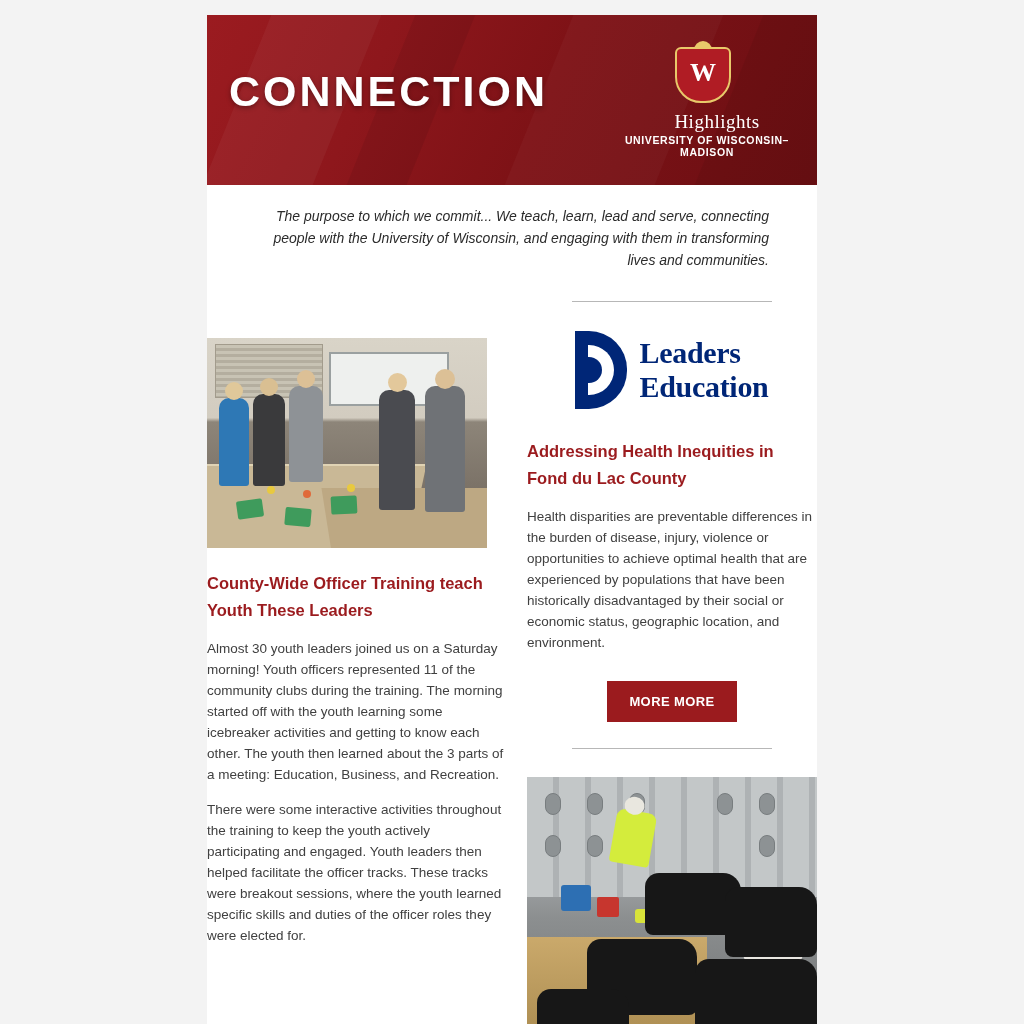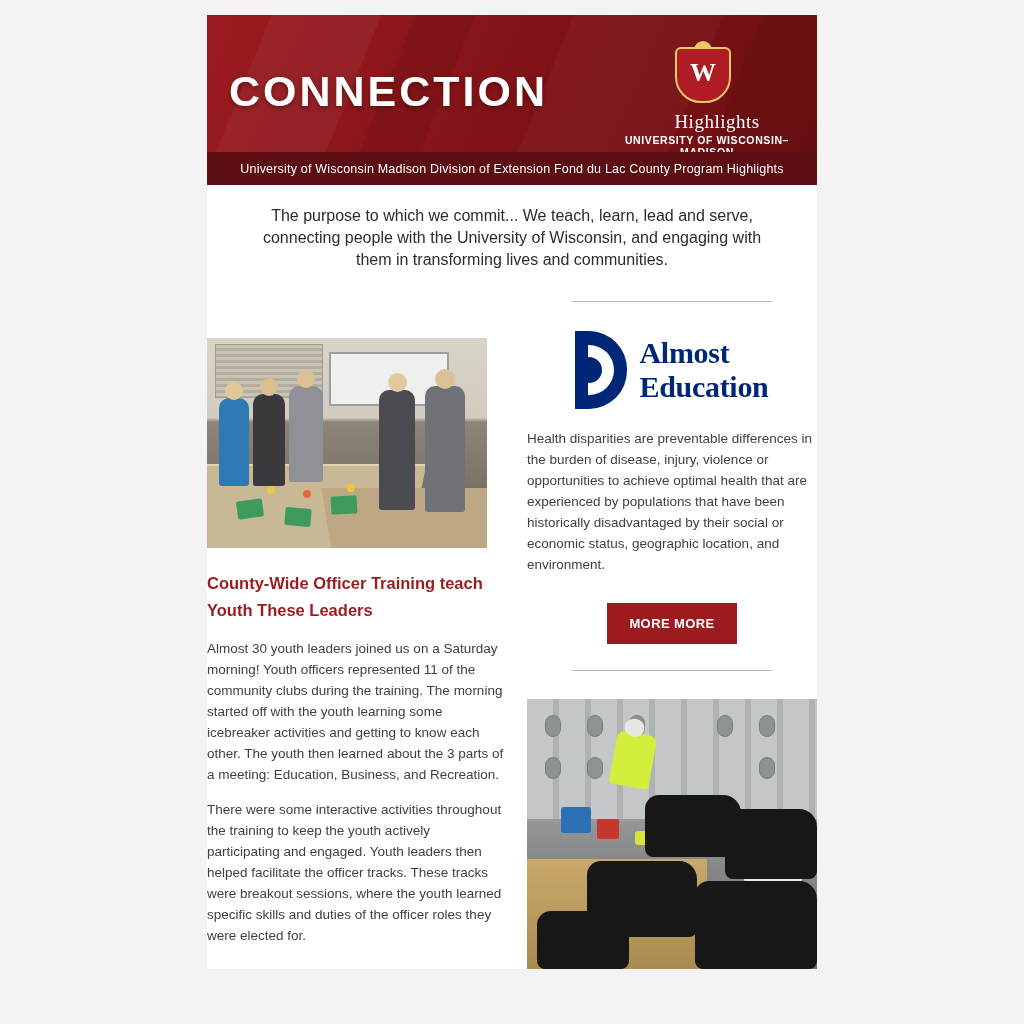--- a/index.html
+++ b/index.html
@@ -118,24 +118,25 @@
     display: flex;
     align-items: center;
     justify-content: center;
     letter-spacing: 0.2px;
   }
 
   
   .mission {
     width: 610px;
     padding: 20px 48px 8px 48px;
-    text-align: center;
+    text-align: right;
     color: #2b2b2b;
-    font-size: 16px;
+    font-size: 14px;
     line-height: 22px;
+    font-style: italic;
   }
 
   
   .columns {
     display: flex;
     width: 610px;
     padding-top: 14px;
   }
   .col-left { width: 305px; padding: 0 7px 0 0; }
   .col-right { width: 305px; padding: 0 0 0 15px; }
@@ -340,21 +341,20 @@
 
       <div class="banner-title">CONNECTION</div>
 
       <div class="crest">
         <div class="cap"></div>
         <div class="shield"></div>
       </div>
       <div class="ext-name">Highlights</div>
       <div class="ext-sub">UNIVERSITY OF WISCONSIN–MADISON</div>
 
-      <div class="banner-strip">University of Wisconsin Madison Division of Extension  Fond du Lac County Program Highlights</div>
     </div>
 
     <div class="mission">The purpose to which we commit... We teach, learn, lead and serve, connecting people with the University of Wisconsin, and engaging with them in transforming lives and communities.</div>
 
     <div class="columns">
 
       <div class="col-left">
 
         <div class="photo photo-classroom">
           <div class="pc-blind"></div>
@@ -383,25 +383,26 @@
         <div class="hr-rule"></div>
 
         <div class="uhc-logo">
           <div class="uhc-mark">
             <div class="bar"></div>
             <div class="swoop"></div>
             <div class="notch"></div>
             <div class="notch2"></div>
           </div>
           <div class="uhc-words">
-            <div>Almost</div>
+            <div>Leaders</div>
             <div>Education</div>
           </div>
         </div>
 
+        <div class="headline" style="margin-top:24px;">Addressing Health Inequities in Fond du Lac County</div>
         <p class="body-text">Health disparities are preventable differences in the burden of disease, injury, violence or opportunities to achieve optimal health that are experienced by populations that have been historically disadvantaged by their social or economic status, geographic location, and environment.</p>
 
         <button class="read-more">MORE MORE</button>
 
         <div class="hr-rule" style="margin-top:26px;"></div>
 
         <div class="photo photo-barn">
           <div class="pb-panel">
             <div class="pb-hole" style="left:18px;top:16px;"></div>
             <div class="pb-hole" style="left:60px;top:16px;"></div>

